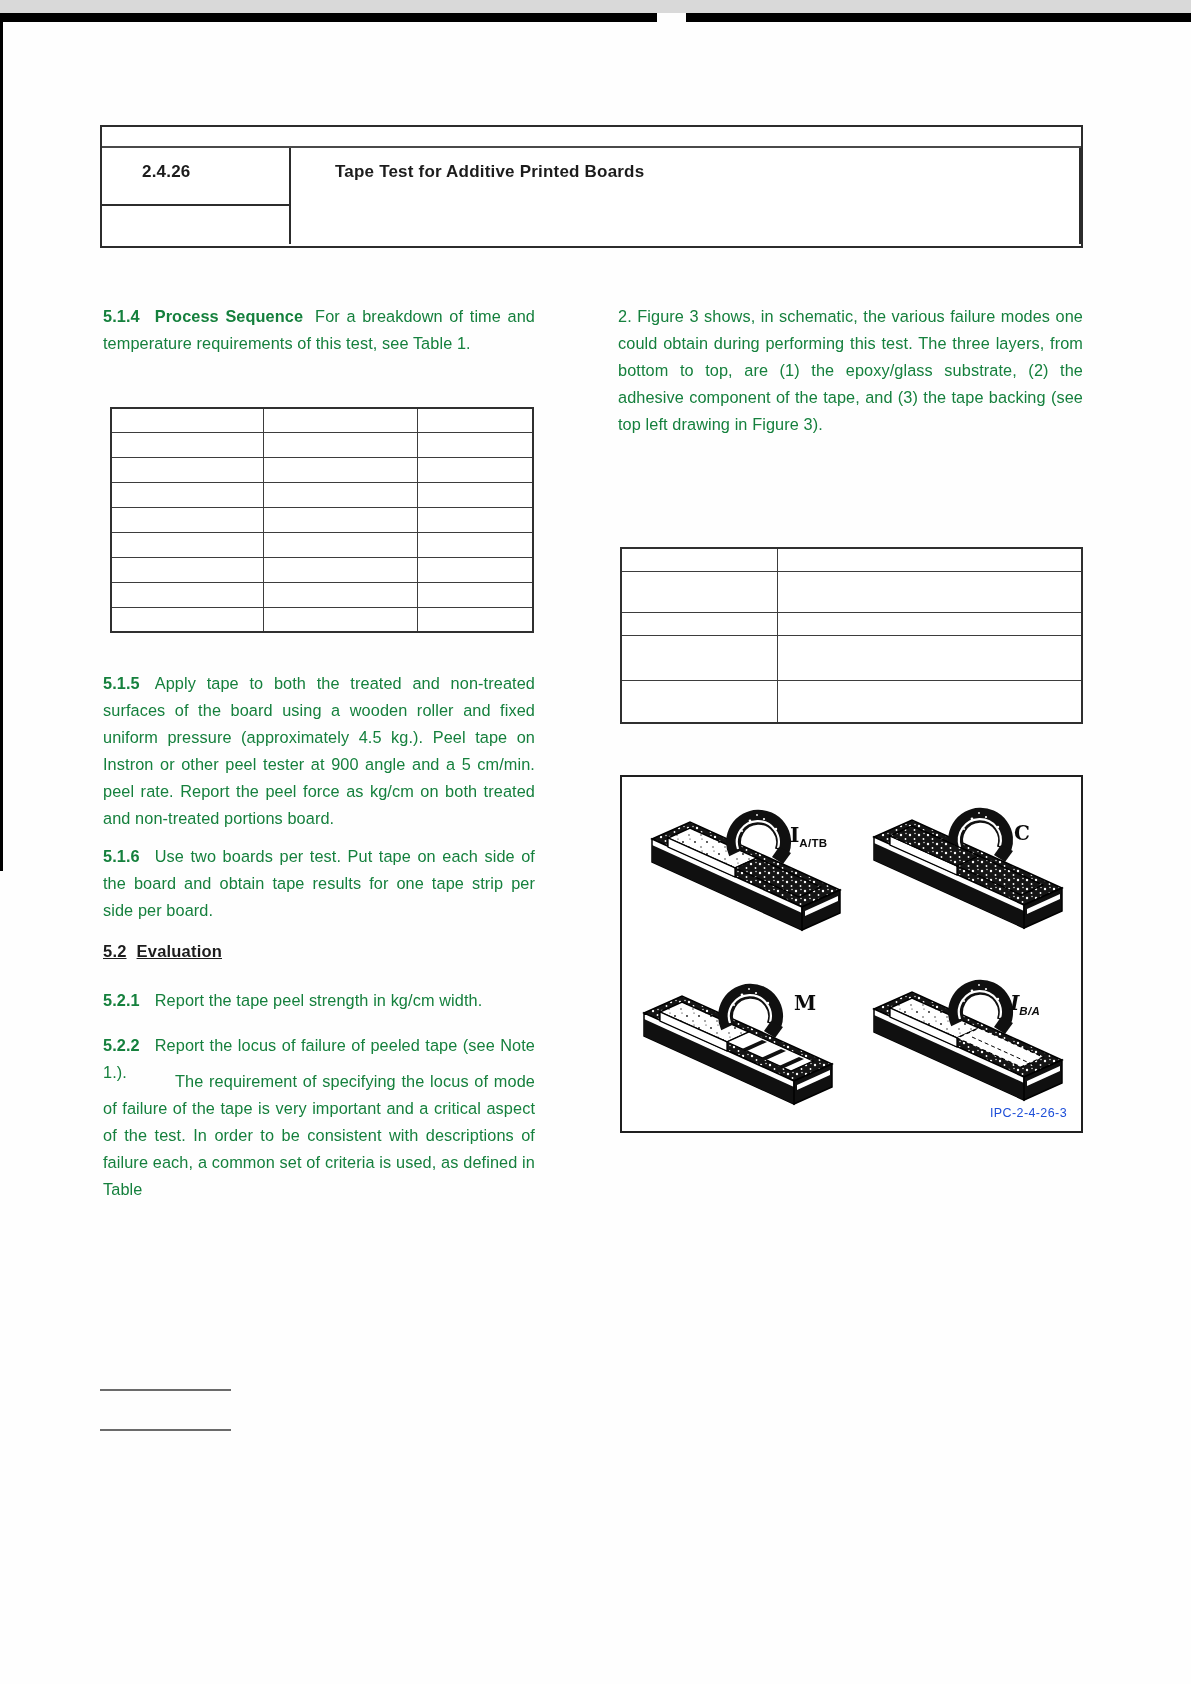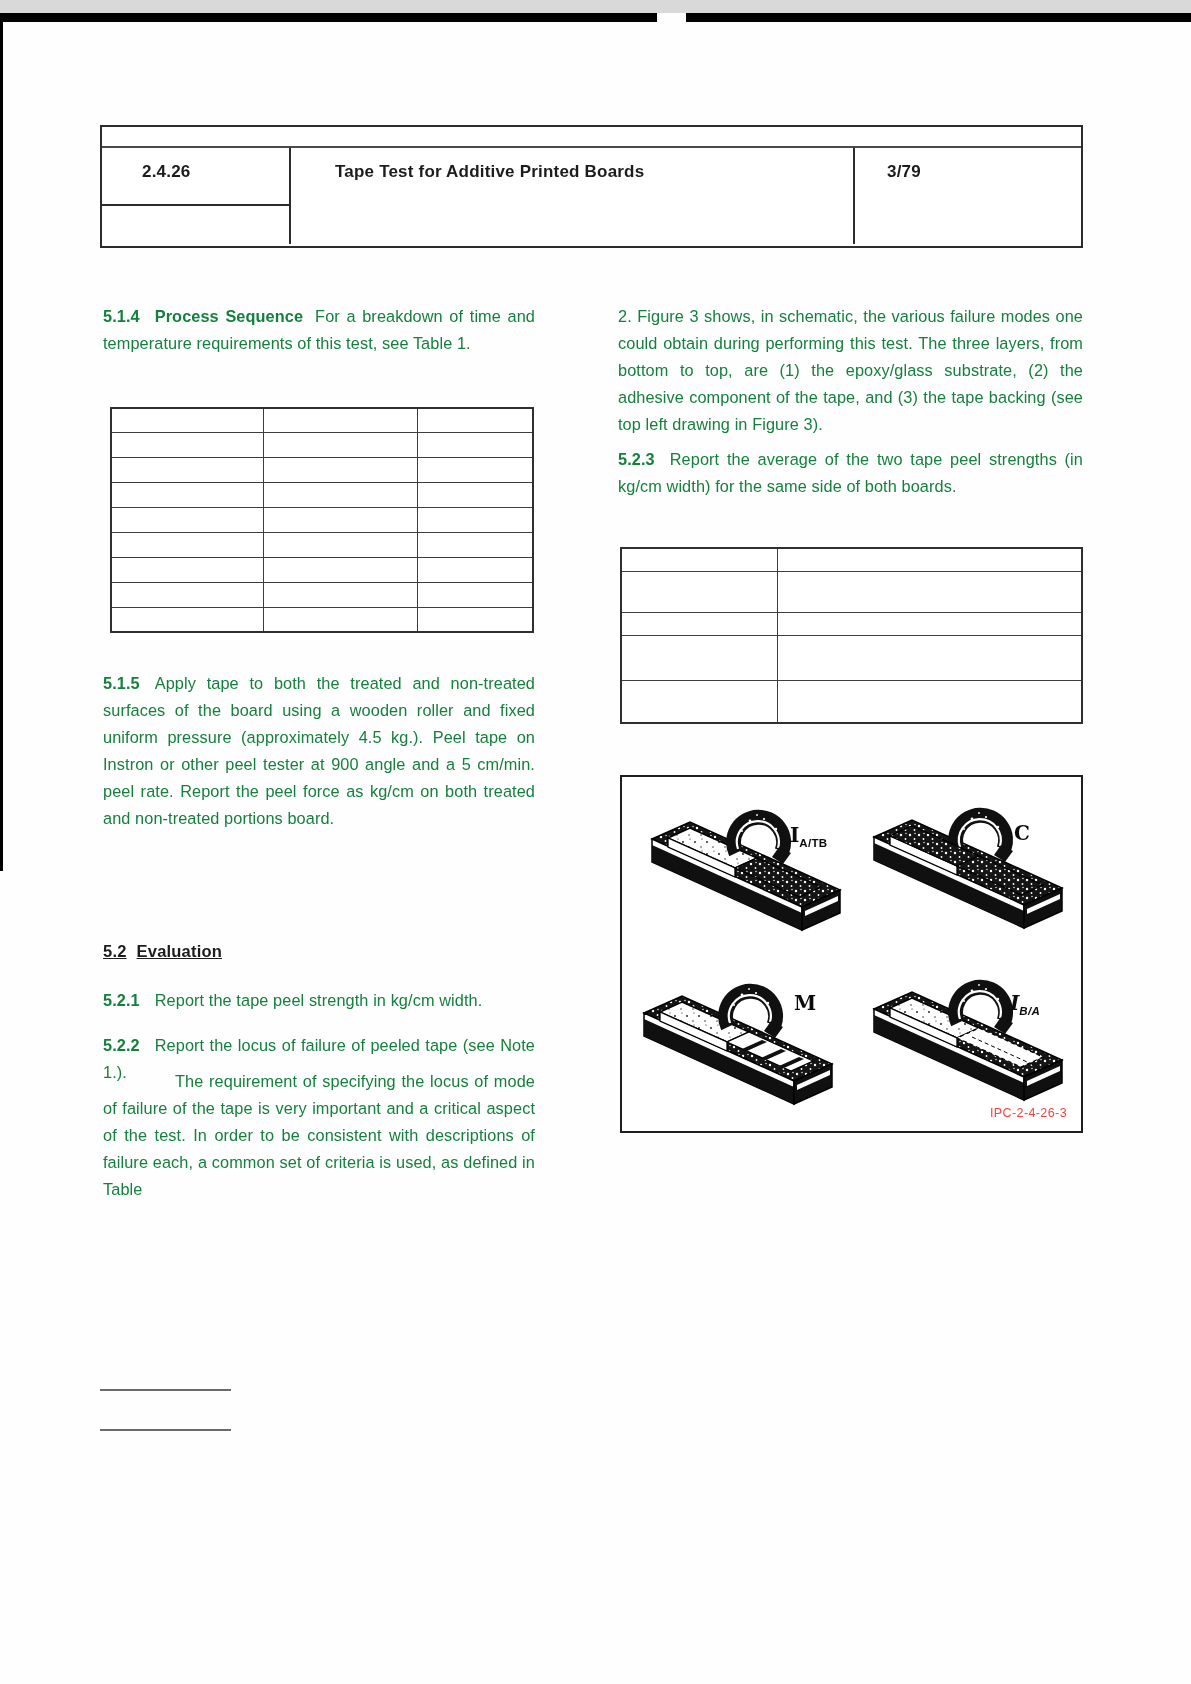--- a/index.html
+++ b/index.html
@@ -40,21 +40,21 @@
   .t2 { left:620px; top:534px; width:463px; }
 
   
   .figure-box { position:absolute; left:620px; top:762px; width:463px; height:358px;
                 border:2px solid #1f1f1f; background:#fff; }
   .fig-svg { position:absolute; left:0; top:0; }
   .fig-label { position:absolute; font-weight:bold; color:#0b0b0b; z-index:2; white-space:nowrap; }
   .fig-label-main { font-family:"DejaVu Serif", serif; font-size:20px; font-weight:bold; }
   .fig-label-sub  { font-size:11.5px; font-weight:bold; vertical-align:-5px; letter-spacing:.3px; }
   .fig-caption { position:absolute; right:14px; bottom:11px; font-size:12.5px;
-                 letter-spacing:.4px; color:#ef4444; }
+                 letter-spacing:.4px; color:#1d4ed8; }
 
   .fn-rule { position:absolute; left:100px; width:131px; height:2px; background:#6b6b6b; }
 </style>
 </head>
 <body>
 
 <div class="page">
 
   <div class="artifact" style="left:0;top:0;width:1191px;height:9px;"></div>
   <div class="artifact-notch" style="left:657px;top:0;width:29px;height:9px;"></div>
@@ -65,23 +65,20 @@
   <div class="hdr">
     <div class="hdr-row1"></div>
     <div class="hdr-main">
       <div class="hdr-cell hdr-c1">
         <span>2.4.26</span>
         <div class="hdr-c1-line"></div>
       </div>
       <div class="hdr-cell hdr-c2">
         <span>Tape Test for Additive Printed Boards</span>
       </div>
-      <div class="hdr-cell hdr-c3">
-        <span>3/79</span>
-      </div>
     </div>
   </div>
 
   <p class="para" style="left:103px;top:290px;width:432px;">
     <span class="num">5.1.4</span><span class="hword">Process Sequence</span><span>For a breakdown of time and temperature requirements of this test, see Table 1.</span>
   </p>
 
   <table class="doc-table t1">
     <colgroup>
         <col style="width:36.2%">
@@ -134,20 +131,23 @@
           <td></td>
           <td></td>
         </tr>
   </tbody>
     </table>
 
   <p class="para" style="left:103px;top:657px;width:432px;">
     <span class="num">5.1.5</span><span>Apply tape to both the treated and non-treated surfaces of the board using a wooden roller and fixed uniform pressure (approximately 4.5 kg.). Peel tape on Instron or other peel tester at 900 angle and a 5 cm/min. peel rate. Report the peel force as kg/cm on both treated and non-treated portions board.</span>
   </p>
 
+  <p class="para" style="left:103px;top:830px;width:432px;">
+    <span class="num">5.1.6</span><span>Use two boards per test. Put tape on each side of the board and obtain tape results for one tape strip per side per board.</span>
+  </p>
 
   <div class="sechead" style="left:103px;top:929px;text-decoration:underline;">
     <span class="num" style="margin-right:10px;">5.2</span><span>Evaluation</span>
   </div>
 
   <p class="para" style="left:103px;top:974px;width:432px;">
     <span class="num">5.2.1</span><span>Report the tape peel strength in kg/cm width.</span>
   </p>
 
   <p class="para" style="left:103px;top:1019px;width:432px;">
@@ -155,23 +155,20 @@
   </p>
 
   <p class="para indent1" style="left:103px;top:1055px;width:432px;">
     <span>The requirement of specifying the locus of mode of failure of the tape is very important and a critical aspect of the test. In order to be consistent with descriptions of failure each, a common set of criteria is used, as defined in Table</span>
   </p>
 
   <p class="para" style="left:618px;top:290px;width:465px;">
     <span>2. Figure 3 shows, in schematic, the various failure modes one could obtain during performing this test. The three layers, from bottom to top, are (1) the epoxy/glass substrate, (2) the adhesive component of the tape, and (3) the tape backing (see top left drawing in Figure 3).</span>
   </p>
 
-  <p class="para" style="left:618px;top:433px;width:465px;">
-    <span class="num">5.2.3</span><span>Report the average of the two tape peel strengths (in kg/cm width) for the same side of both boards.</span>
-  </p>
 
   <table class="doc-table t2">
     <colgroup>
         <col style="width:34%">
         <col style="width:66%">
       </colgroup>
     <tbody>
         <tr style="height:23px;">
           <td></td>
           <td></td>

